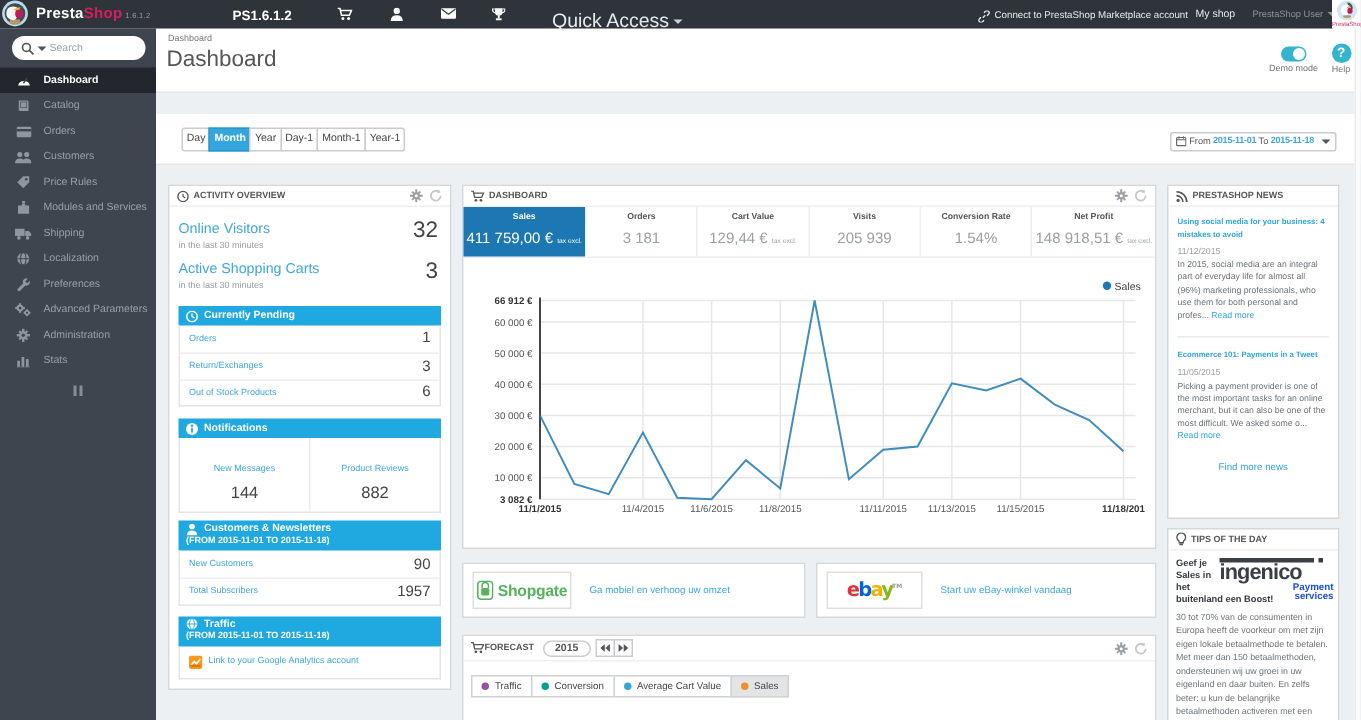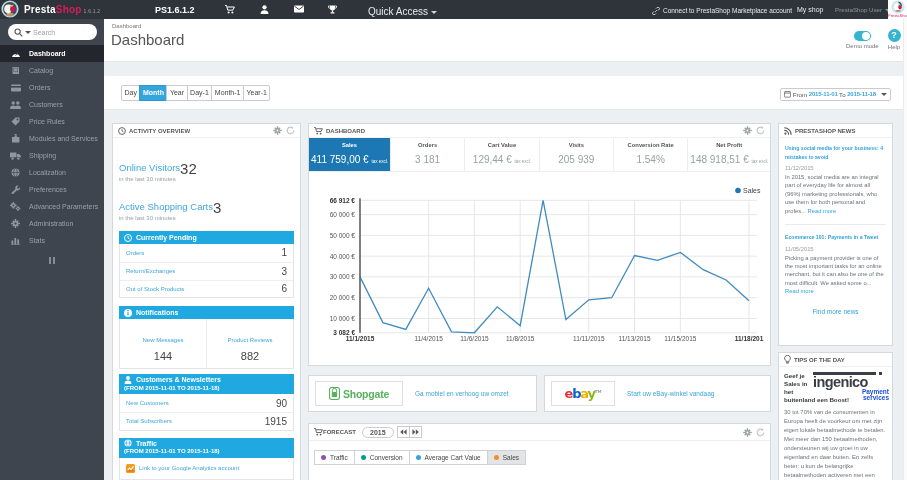--- a/index.html
+++ b/index.html
@@ -7,21 +7,21 @@
 svg{display:block}
 
 .topbar{position:absolute;left:0;top:0;width:889px;height:19px;background:#2f343a;z-index:6}
 .topbar>span,.topbar>div{position:absolute;white-space:nowrap}
 .tb-avatar{left:1px;top:0px;width:18px;height:18px}
 .brand{left:24px;top:4px;font-size:10px;font-weight:bold;color:#fff;letter-spacing:.2px}
 .brand .shop{color:#d41e5d}
 .brand .ver{font-size:5px;color:#9aa0a6;font-weight:normal;margin-left:2px}
 .shopname{left:155px;top:5px;font-size:9px;font-weight:bold;color:#fff}
 .tb-ic{top:5px}
-.quick{left:368px;top:6px;font-size:10px;color:#e8eaec}
+.quick{left:368px;top:6px;font-size:13px;color:#e8eaec}
 .caret{display:inline-block;width:0;height:0;border-left:3px solid transparent;border-right:3px solid transparent;border-top:3.5px solid #cfd3d6;vertical-align:middle;margin-left:3px}
 .mklink{left:652px;top:6.5px;font-size:6.5px;color:#e8eaec}
 .myshop{left:797px;top:6px;font-size:7px;color:#e8eaec}
 .usermenu{left:835px;top:6px;font-size:6.2px;color:#8d949b}
 .corner{position:absolute;right:0;top:0;width:19px;height:19px;background:#fff;z-index:7;text-align:center}
 .corner .cap{font-size:4px;color:#d41e5d;line-height:4px;display:block;margin-top:0px}
 
 .sidebar{position:absolute;left:0;top:19px;width:104px;height:461px;background:#3f454e;z-index:5}
 .search-pill{margin:5px 7px 0 8px;height:16px;background:#fff;border-radius:8px;display:flex;align-items:center;padding:0 6px}
 .search-pill input{border:none;outline:none;font-size:7px;width:52px;color:#444;font-family:Liberation Sans, sans-serif}
@@ -62,21 +62,21 @@
 .col-center{left:204px;width:463px}
 .col-right{left:674px;width:115px}
 .panel{background:#fff;border:1px solid #d5d9dc}
 .panel-head{height:14px;border-bottom:1px solid #eef0f2;display:flex;align-items:center;padding:0 5px;color:#555;font-size:6px;font-weight:bold}
 .panel-head .ph-ic{margin-right:3px;display:flex}
 .ph-actions{margin-left:auto;display:flex;gap:4px;align-items:center}
 </style>
 <style>
 
 .act-body{padding:6px}
-.bigmetric{display:flex;justify-content:flex-start;align-items:flex-start;margin-top:18px}
+.bigmetric{display:flex;justify-content:space-between;align-items:flex-start;margin-top:3px}
 .bigmetric .bm-l{color:#41a7dc;font-size:9.5px}
 .bigmetric .bm-v{color:#444;font-size:15px;line-height:14px;margin-right:2px}
 .bm-sub{color:#98a0a6;font-size:6px;margin:0 0 6px;line-height:6.5px}
 .bluebar{background:#20a8e1;color:#fff;font-weight:bold;font-size:7px;padding:2.5px 5px;display:flex;gap:4px;align-items:center;margin-top:10px;line-height:8px}
 .bluebar.two{display:block;padding:1.5px 5px 2.5px;margin-top:5px}
 .bluebar.traffic{margin-top:7px}
 .bluebar.notifb{margin-top:8px}
 .bluebar .b-t{line-height:7.5px}
 .bluebar .b-t{display:flex;gap:4px;align-items:center}
 .bluebar .b-sub{font-weight:bold;font-size:6px;display:block;margin-top:1px;line-height:7px}
@@ -99,21 +99,21 @@
 .kpi .kval{font-size:10px;color:#9aa0a5;margin-top:6px;white-space:nowrap}
 .kpi .ksuf{font-size:4.5px}
 .kpi.active{background:#1c77b2}
 .kpi.active .klabel,.kpi.active .kval{color:#fff}
 
 .modrow{display:flex;gap:7px;margin-top:9px}
 .modpanel{background:#fff;border:1px solid #d5d9dc;height:37px;display:flex;align-items:center;padding:0 6px}
 .modpanel.sg{width:229px}
 .modpanel.eb{width:227px}
 .logobox{border:1px solid #dde0e3;background:#fff;height:25px;display:flex;align-items:center;justify-content:center;gap:3px}
-.logobox.sg{width:88px}
+.logobox.sg{width:66px}
 .logobox.eb{width:64px}
 .sgname{color:#56b25c;font-size:10.5px;font-weight:bold;letter-spacing:-.2px}
 .ebay{font-size:13px;font-weight:bold;letter-spacing:-1.2px;font-family:"DejaVu Sans",sans-serif}
 .ebay .e{color:#e53238}.ebay .b{color:#0064d2}.ebay .a{color:#f5af02}.ebay .y{color:#86b817}
 .ebay .tm{font-size:4px;color:#999;letter-spacing:0;vertical-align:super}
 .modlink{color:#3ca4db;font-size:6.5px;margin-left:12px}
 
 .forecast{margin-top:11px;min-height:60px}
 .fc-head{height:17px;border-bottom:1px solid #eef0f2;display:flex;align-items:center;padding:0 5px;color:#555;font-size:6px;font-weight:bold}
 .fc-year{border:1px solid #c8ccd0;border-radius:7px;padding:1px 7px;font-size:7px;color:#555;margin-left:6px;background:#fff}
@@ -482,21 +482,21 @@
               </span>
             <span class="b-sub">(FROM 2015-11-01 TO 2015-11-18)</span>
           </div>
           <div class="acttable">
             <div class="actrow">
                 <span class="lbl">New Customers</span>
                 <span class="val">90</span>
               </div>
             <div class="actrow">
                 <span class="lbl">Total Subscribers</span>
-                <span class="val">1915</span>
+                <span class="val">1957</span>
               </div>
           </div>
           <div class="bluebar two traffic">
             <span class="b-t">
                 <svg width="8" height="8" viewBox="0 0 8 8">
                   <circle cx="4" cy="4" r="3.6" fill="#fff"></circle>
                   <ellipse cx="4" cy="4" rx="1.6" ry="3.6" fill="none" stroke="#20a8e1" stroke-width=".6"></ellipse>
                   <path d="M.4 4 h7.2" stroke="#20a8e1" stroke-width=".6"></path>
                 </svg>
             <span>Traffic</span>

